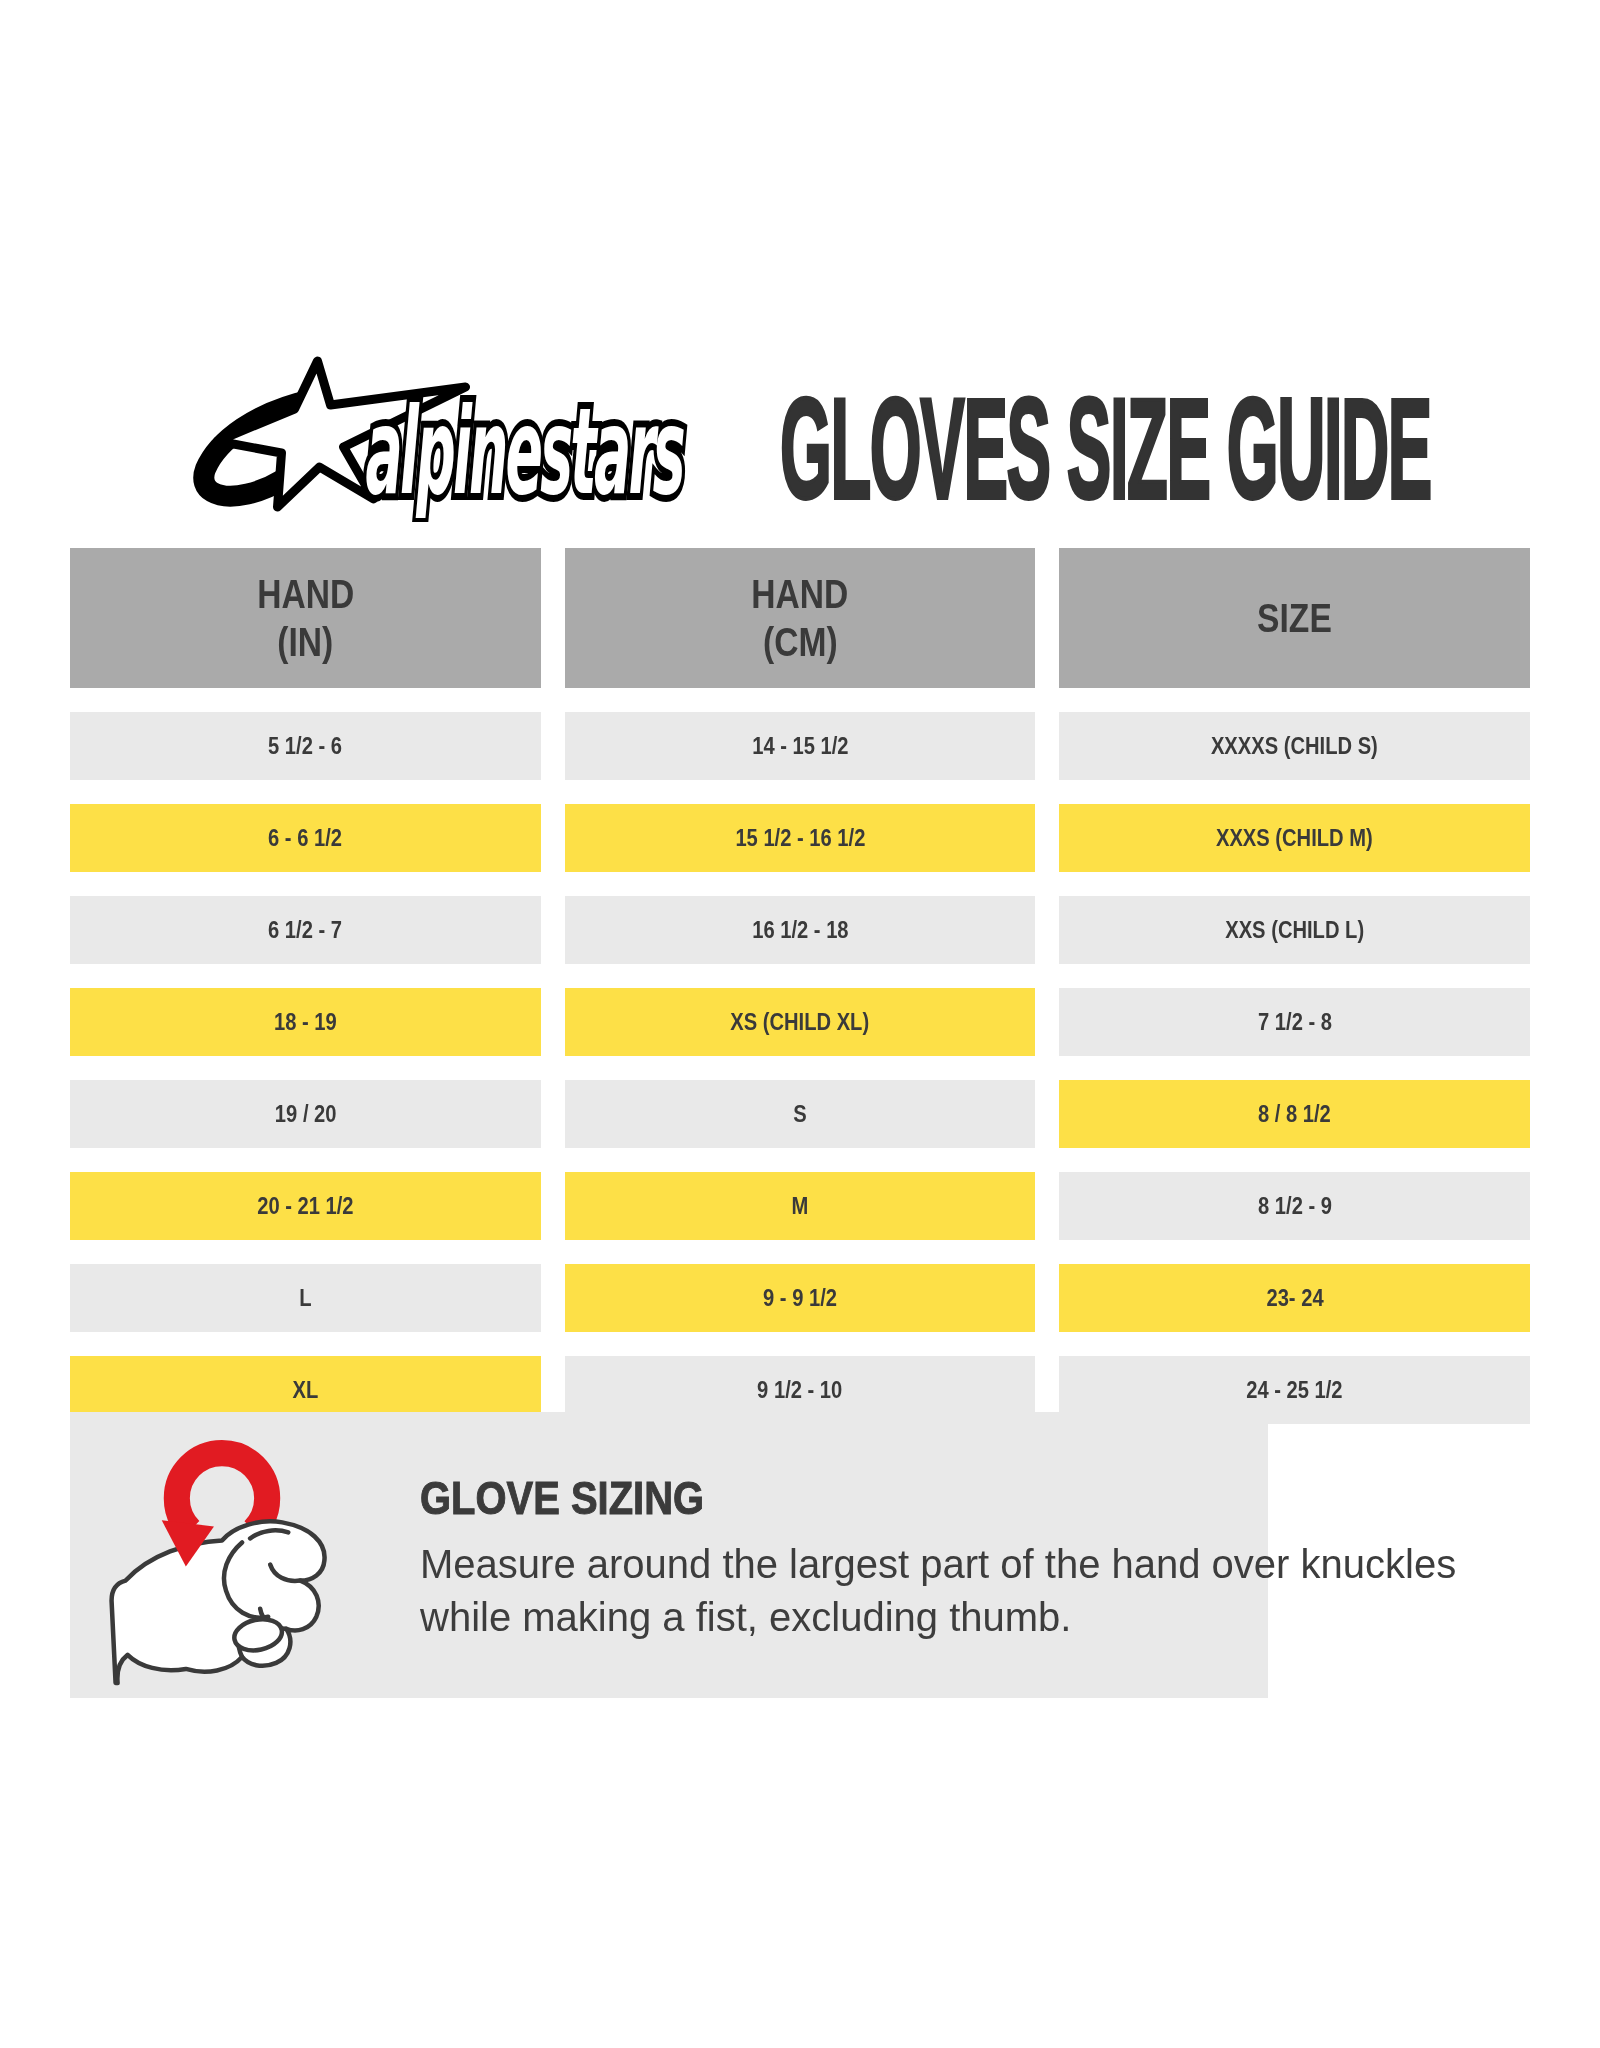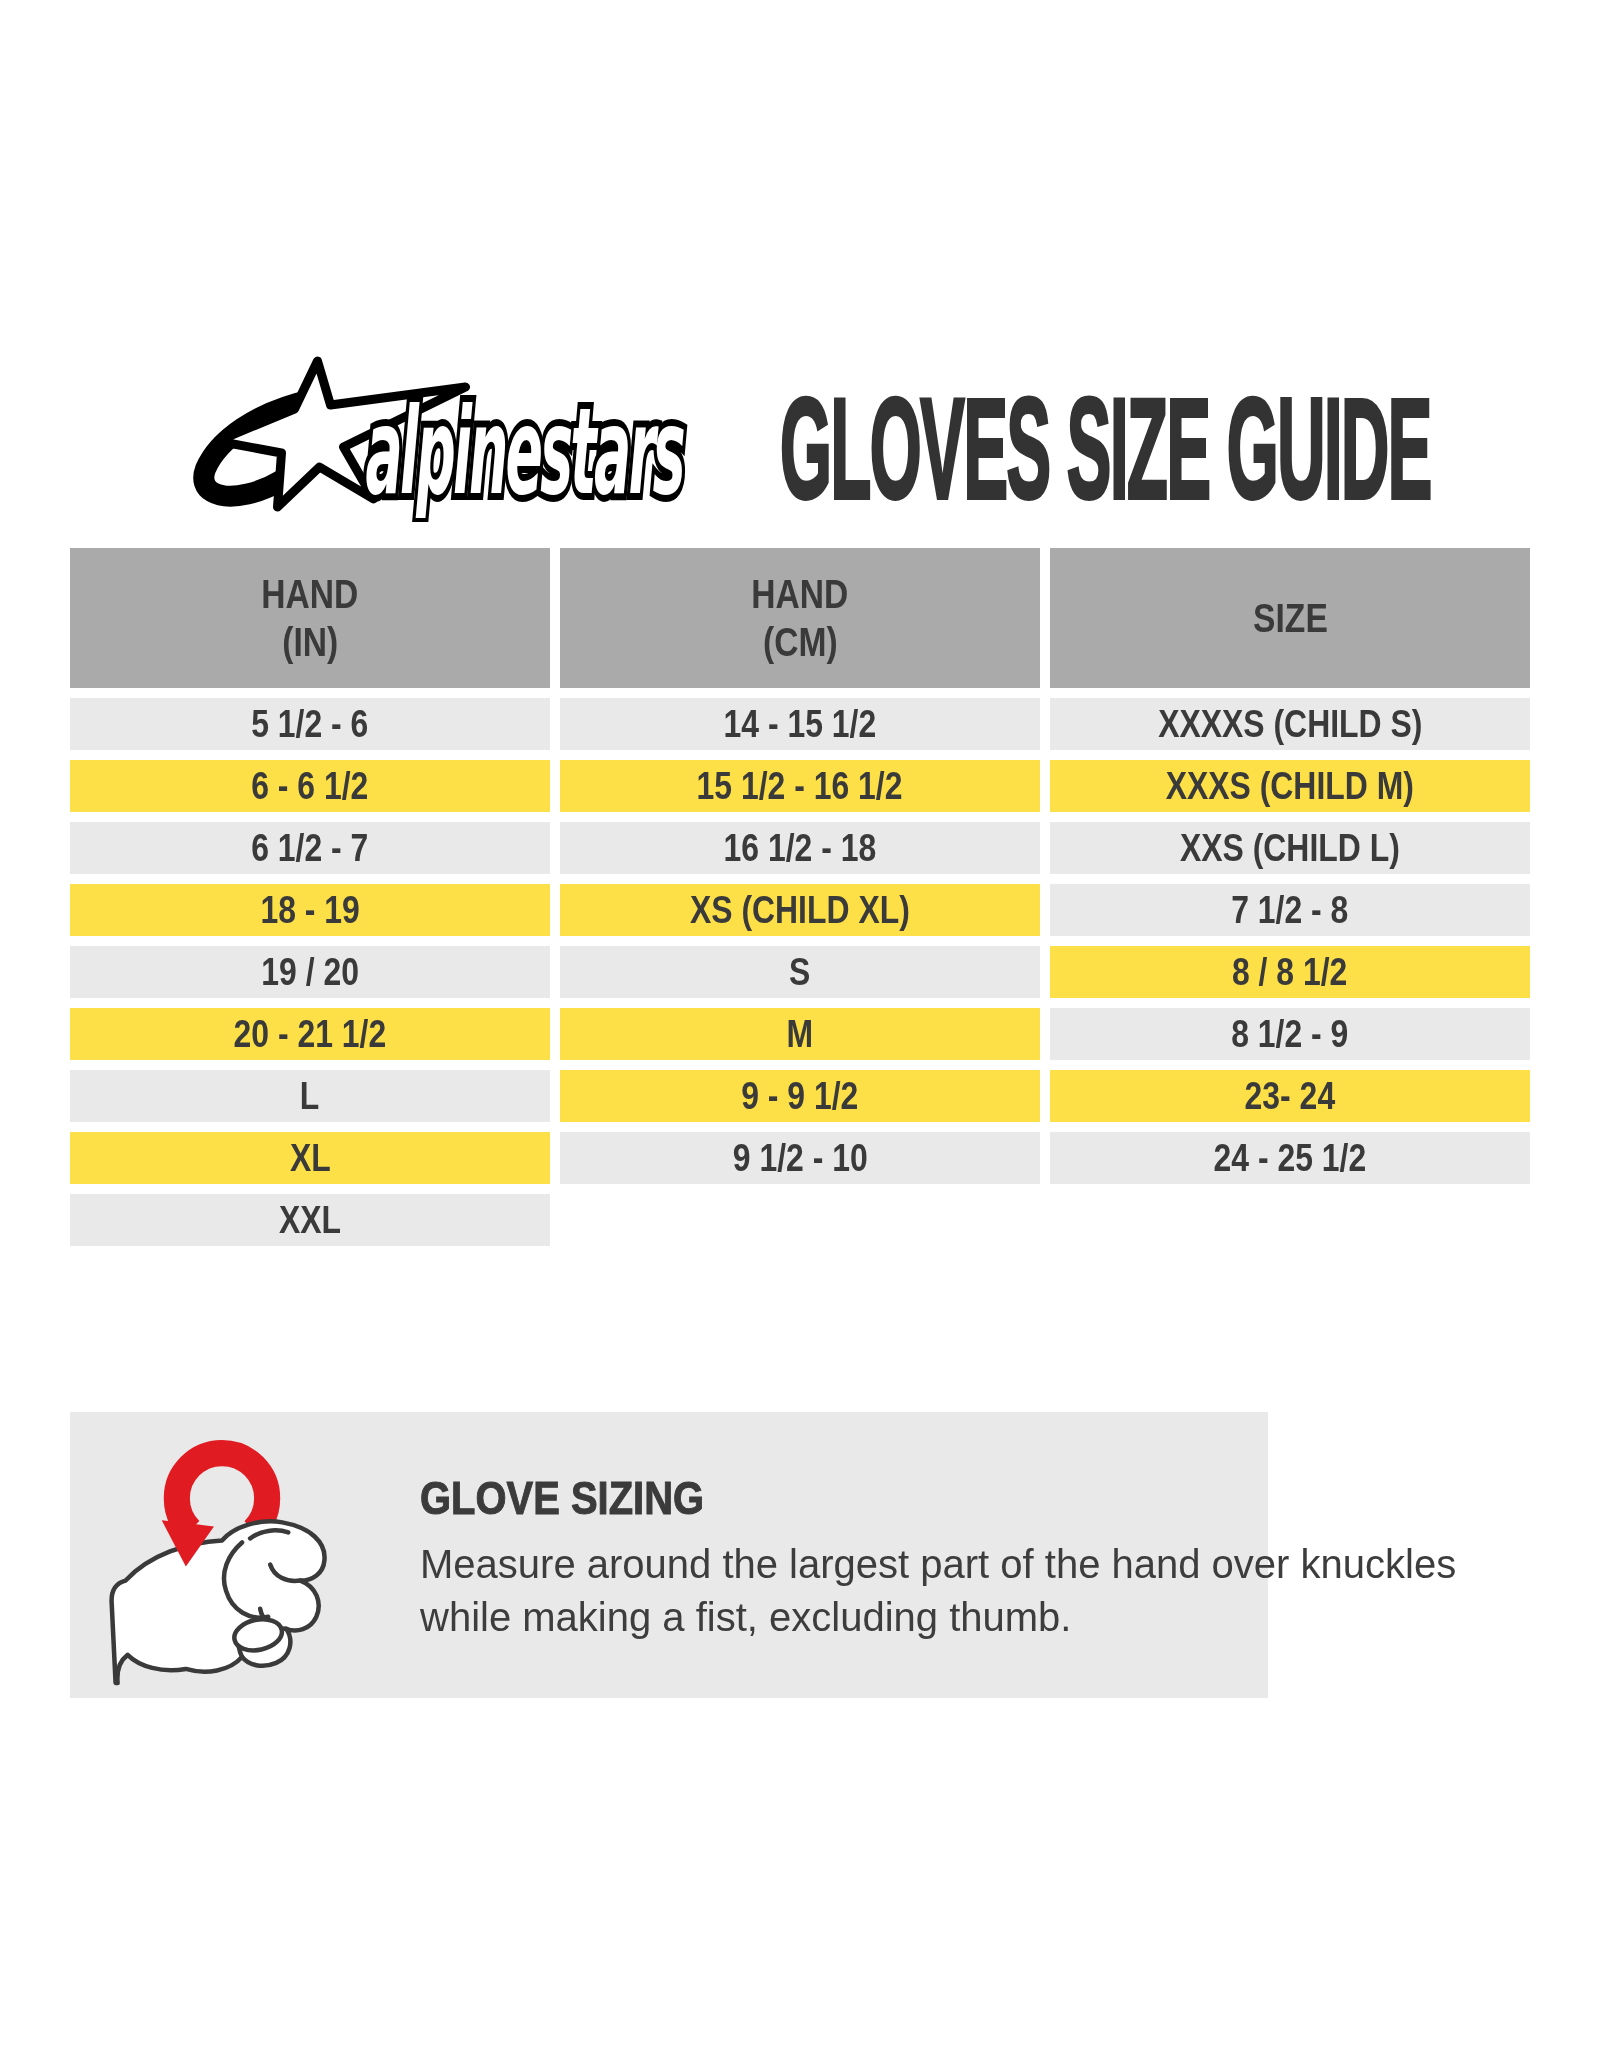--- a/index.html
+++ b/index.html
@@ -14,31 +14,31 @@
   .page-title{
     position:absolute;left:780px;top:378px;
     font-size:142px;line-height:1;font-weight:700;color:#333333;
     white-space:nowrap;letter-spacing:-3px;
     transform:scaleX(0.47);transform-origin:left top;
     -webkit-text-stroke:4px #333333;
   }
   
   .size-table{
     position:absolute;left:70px;top:548px;width:1460px;
-    display:grid;grid-template-columns:repeat(3,1fr);gap:10px;
+    display:grid;grid-template-columns:repeat(3,1fr);gap:24px;
     background:#ffffff;
   }
   .th{
     height:140px;background:#aaaaaa;
     display:flex;flex-direction:column;align-items:center;justify-content:center;
     font-weight:700;font-size:40px;line-height:1.2;color:#3a3a3a;
   }
   .td{
-    height:52px;display:flex;align-items:center;justify-content:center;
-    font-weight:700;font-size:38px;color:#3a3a3a;
+    height:68px;display:flex;align-items:center;justify-content:center;
+    font-weight:700;font-size:24px;color:#3a3a3a;
   }
   .row-dark{background:#e9e9e9;}
   .row-light{background:#fde047;}
   .cx{display:inline-block;transform:scaleX(0.84);white-space:nowrap;}
   
   .sizing-panel{
     position:absolute;left:70px;top:1412px;width:1198px;height:286px;
     background:#e9e9e9;
   }
   .fist-icon{position:absolute;left:36px;top:18px;width:238px;height:256px;}

